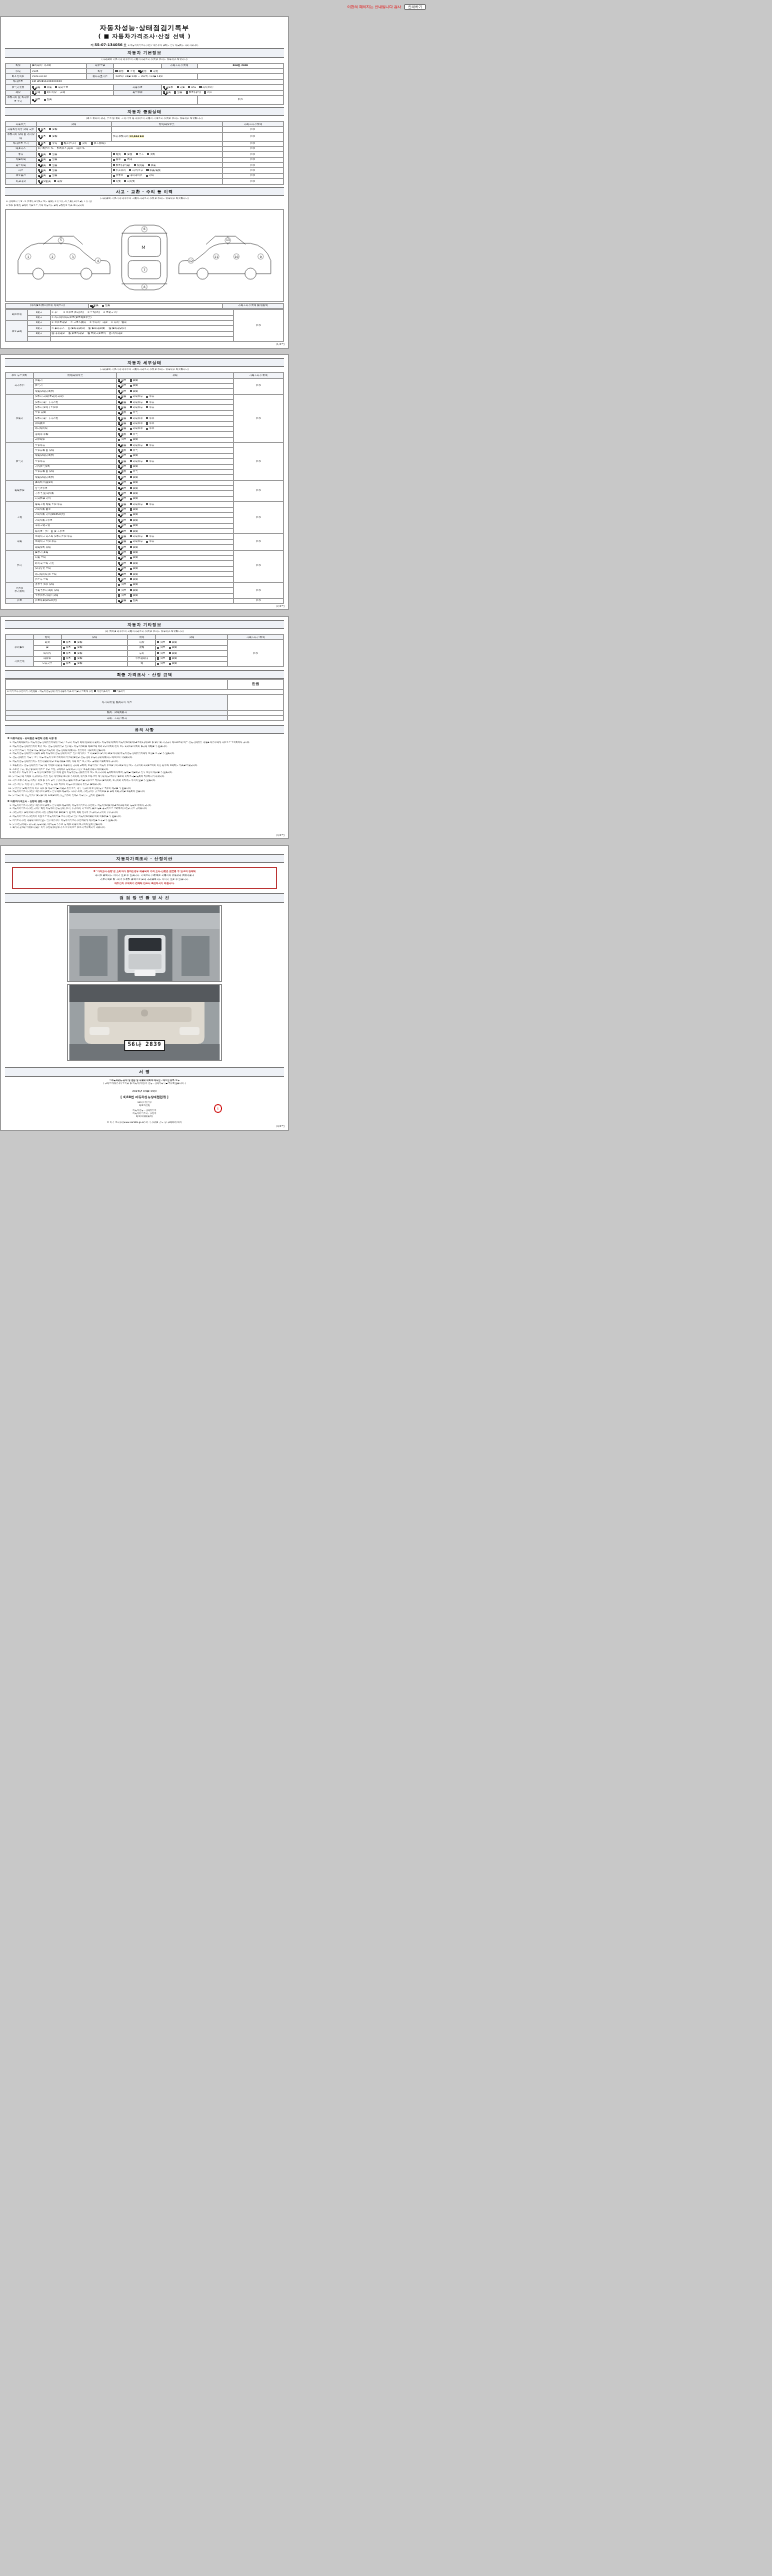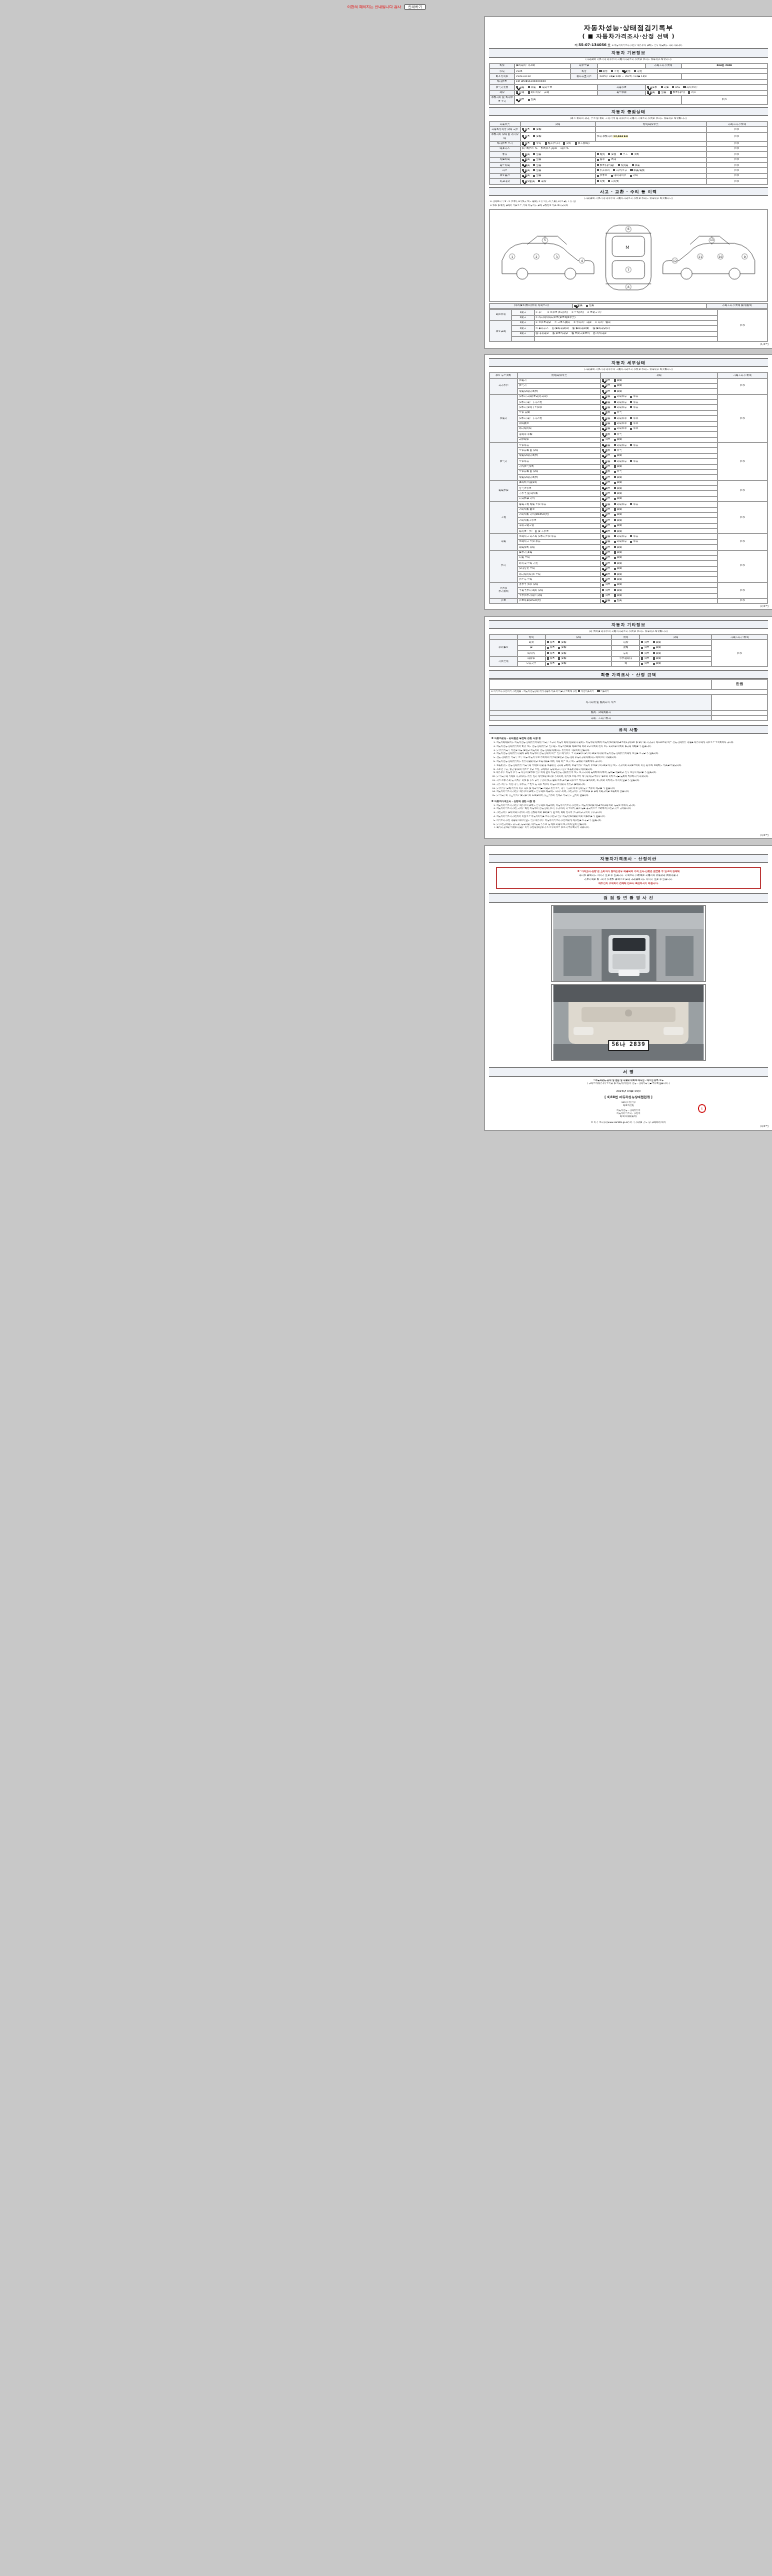--- a/index.html
+++ b/index.html
@@ -7,21 +7,21 @@
   html, body {
     margin: 0; padding: 0;
     background: #c8c8c8;
     font-family: "DejaVu Sans", "Liberation Sans", sans-serif;
   }
   body { width: 773px; }
   .page-wrap {
     width: 773px;
     display: flex;
     flex-direction: column;
-    align-items: flex-end;
+    align-items: flex-start;
     gap: 5.2px;
     padding: 3.1px 0 10.3px 0;
   }
   .topbar {
     width: 773px;
     height: 8.2px;
     background: #c8c8c8;
     display: flex;
     align-items: center;
     justify-content: center;

